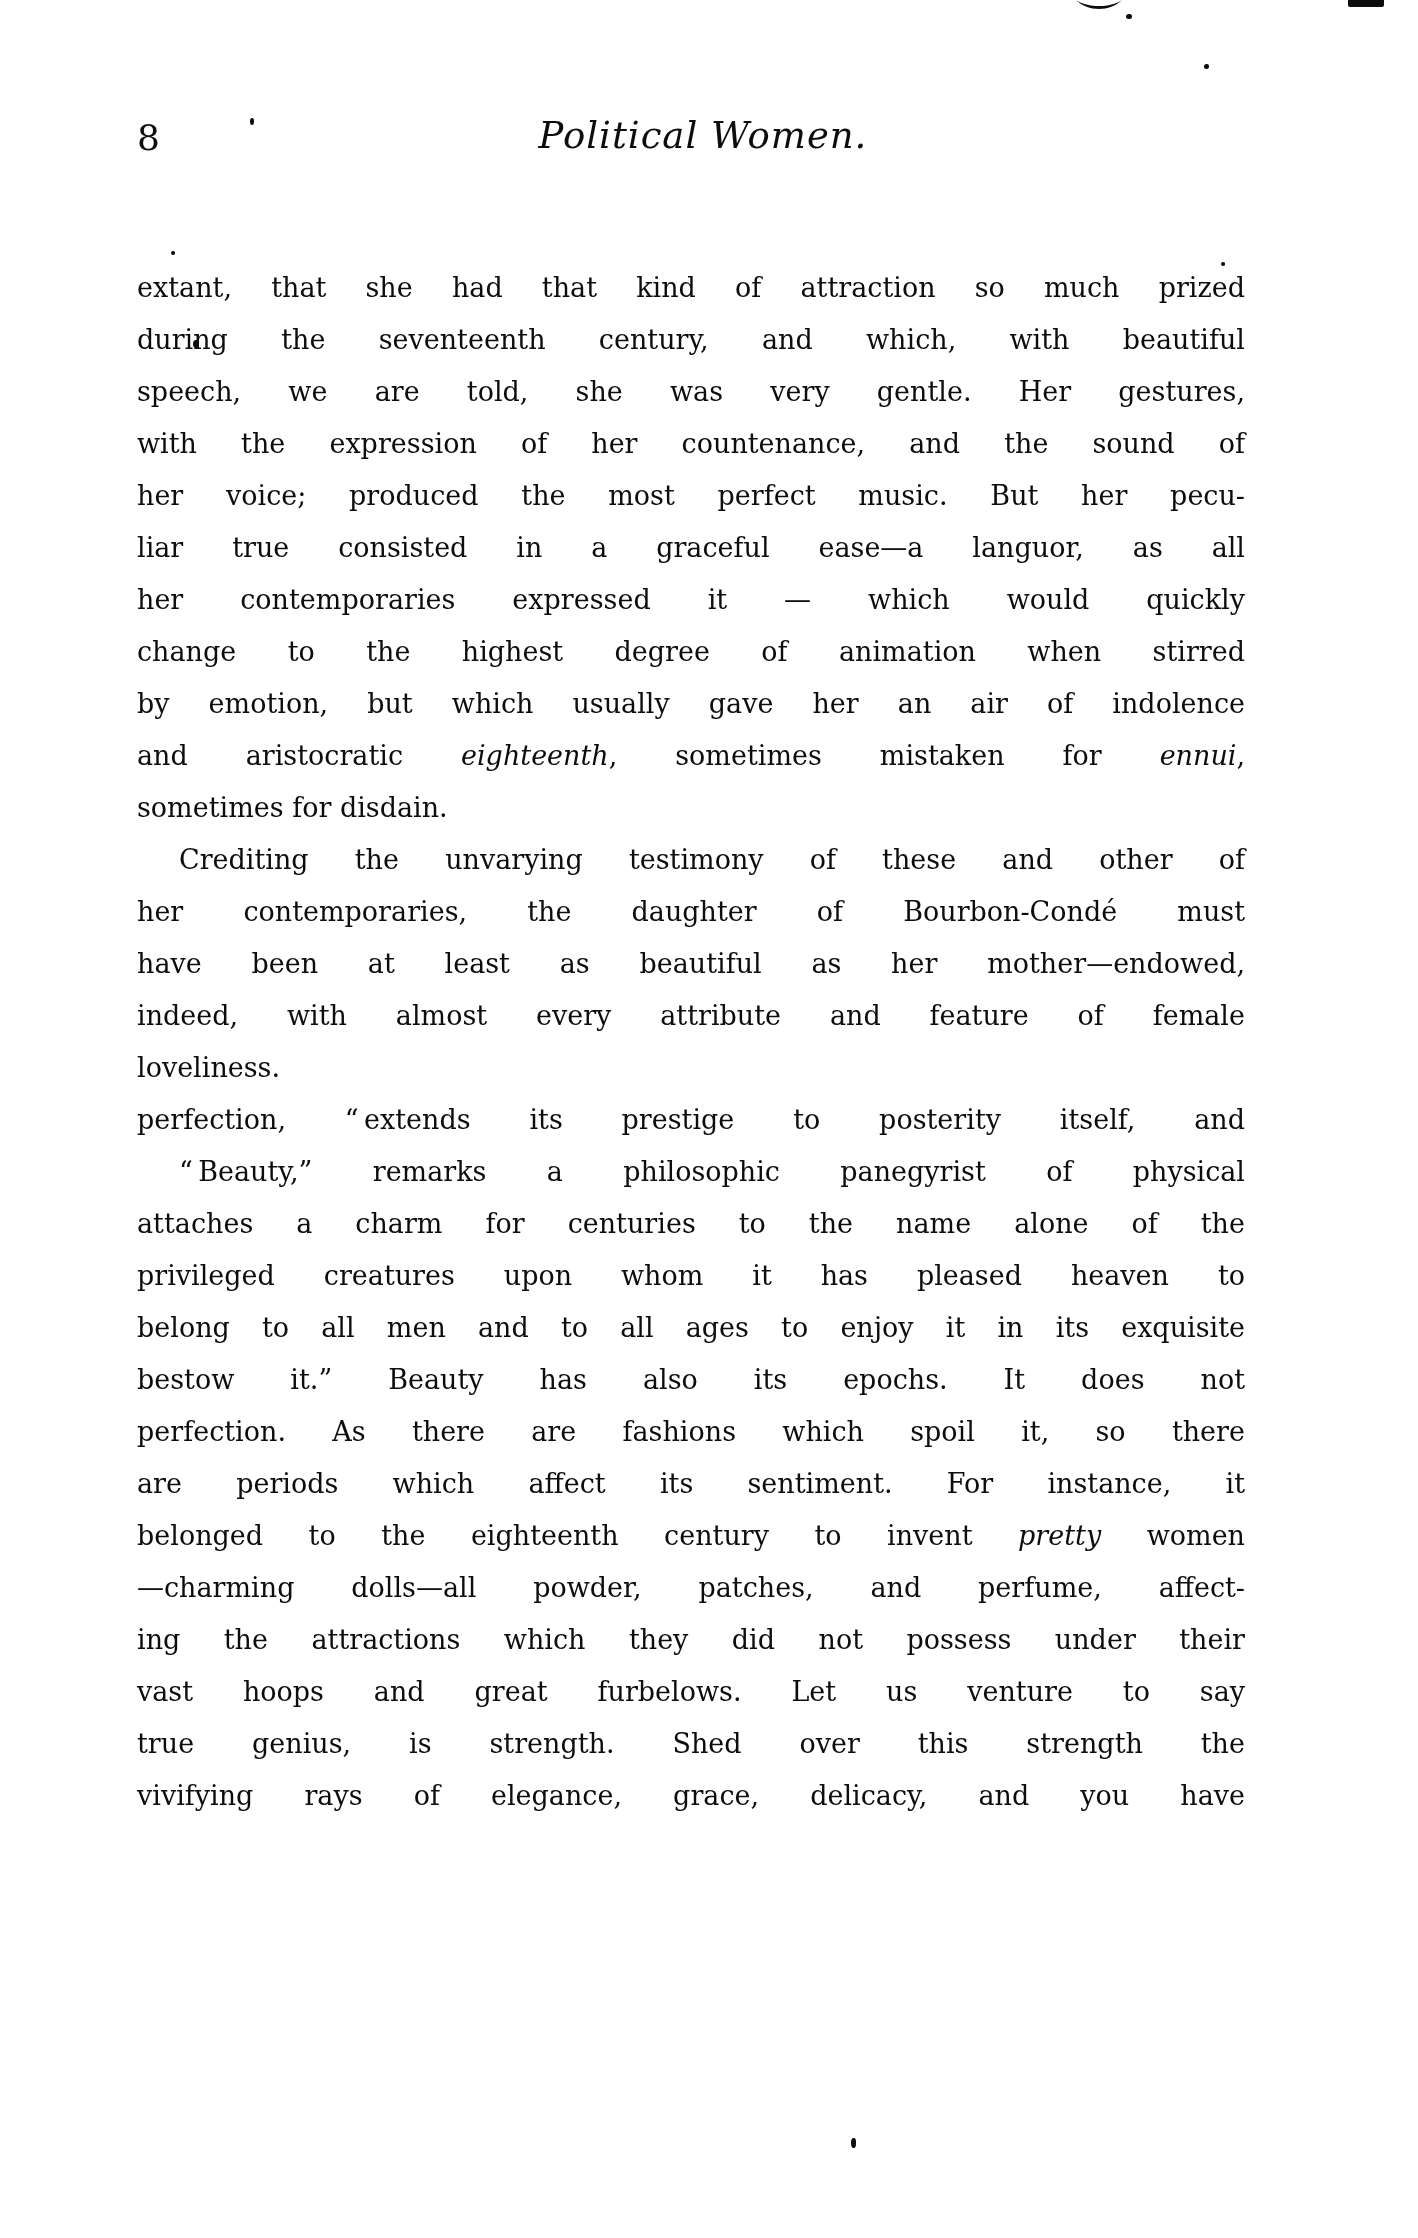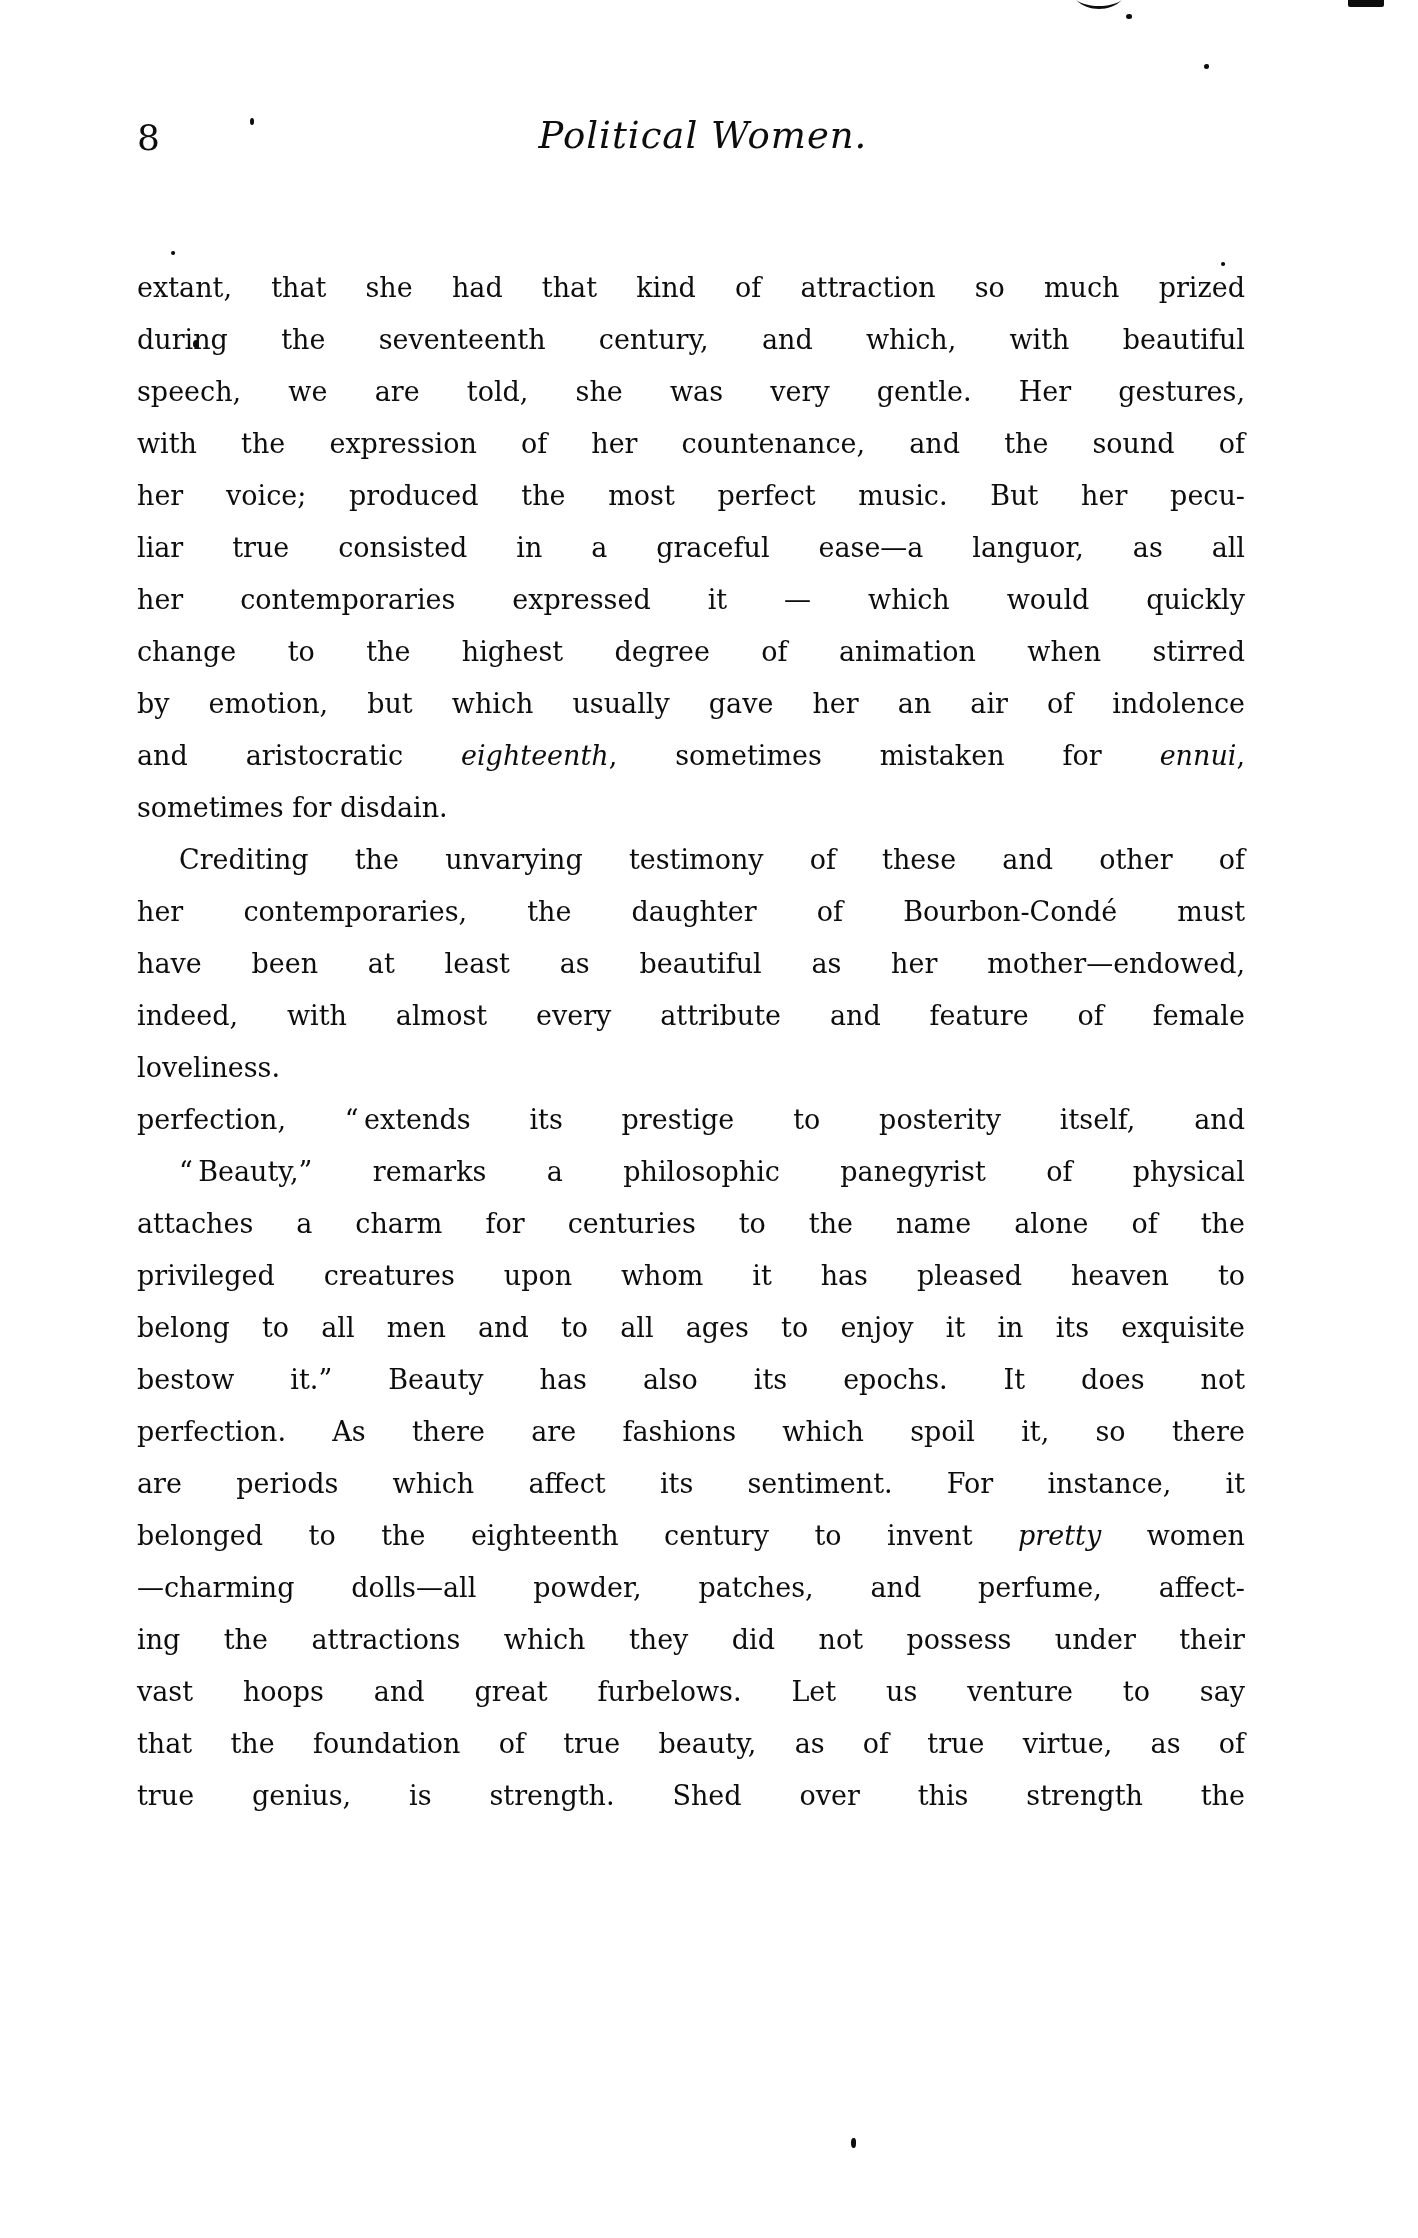--- a/index.html
+++ b/index.html
@@ -109,22 +109,22 @@
         <div class="line"><span>attaches a charm for centuries to the name alone of the</span></div>
         <div class="line"><span>privileged creatures upon whom it has pleased heaven to</span></div>
         <div class="line"><span>belong to all men and to all ages to enjoy it in its exquisite</span></div>
         <div class="line"><span>bestow it.”  Beauty has also its epochs.  It does not</span></div>
         <div class="line"><span>perfection.  As there are fashions which spoil it, so there</span></div>
         <div class="line"><span>are periods which affect its sentiment.  For instance, it</span></div>
         <div class="line"><span>belonged to the eighteenth century to invent </span><span class="it">pretty</span><span> women</span></div>
         <div class="line"><span>—charming dolls—all powder, patches, and perfume, affect-</span></div>
         <div class="line"><span>ing the attractions which they did not possess under their</span></div>
         <div class="line"><span>vast hoops and great furbelows.  Let us venture to say</span></div>
-        <div class="line"><span>that the foundation of true beauty, as of true virtue, as of</span></div>
         <div class="line"><span>true genius, is strength.  Shed over this strength the</span></div>
+        <div class="line"><span>vivifying rays of elegance, grace, delicacy, and you have</span></div>
       </div>
     </div>
   <div id="artifacts">
       <svg width="46" height="12" class="smudge-svg" style="left: 1076px; top: 0px;">
         <path d="M0,0 C12,12 34,12 46,0 C34,8 12,8 0,0 Z" fill="#0d0d0d"></path>
       </svg>
       <div class="artifact corner-bar" style="left: 1348px; top: 0px; width: 36px; height: 7px;"></div>
       <div class="artifact speck" style="left: 250px; top: 118px; width: 4px; height: 7px;"></div>
       <div class="artifact speck" style="left: 193px; top: 340px; width: 6px; height: 8px;"></div>
       <div class="artifact speck" style="left: 171px; top: 251px; width: 4px; height: 4px;"></div>

